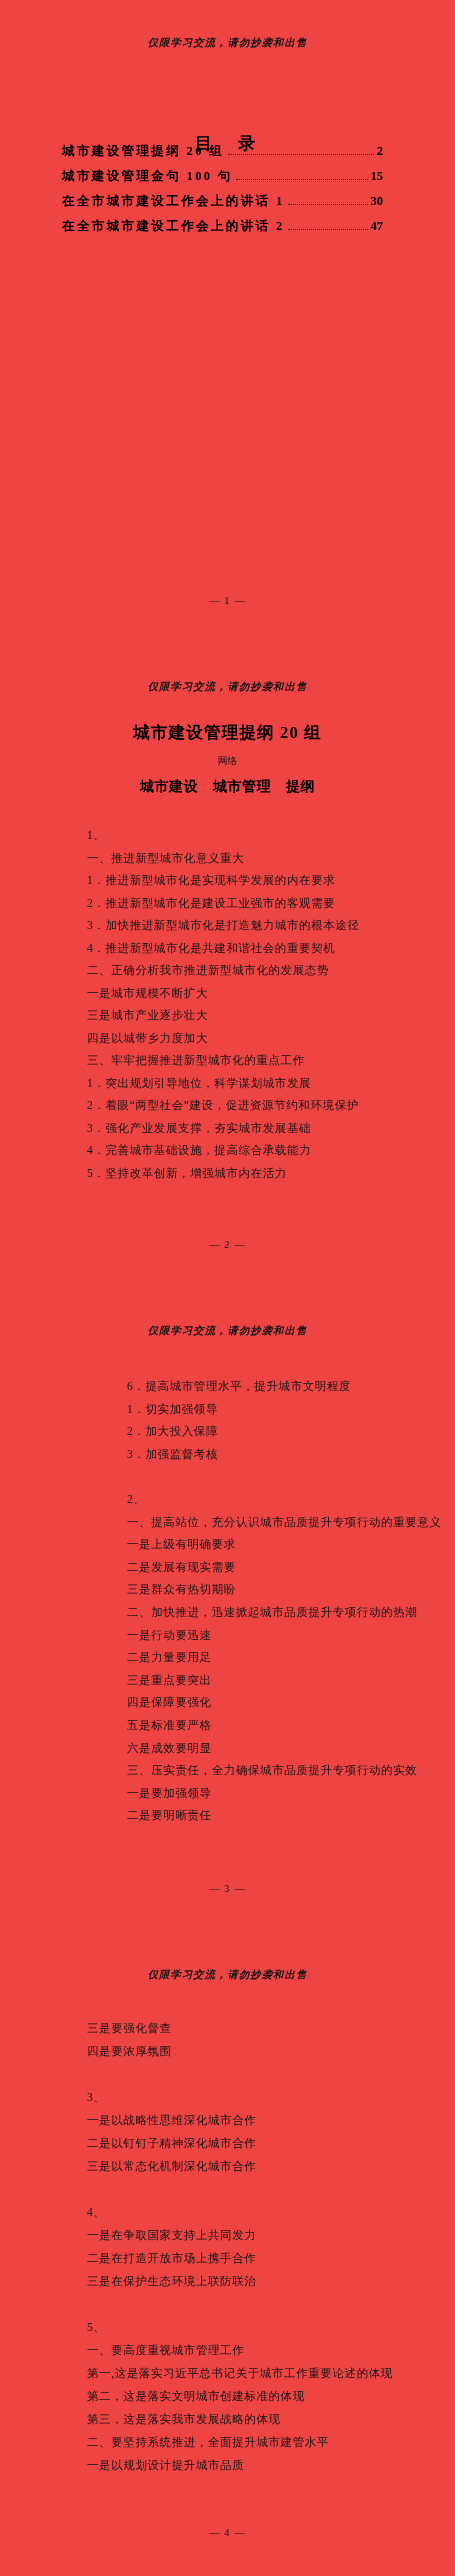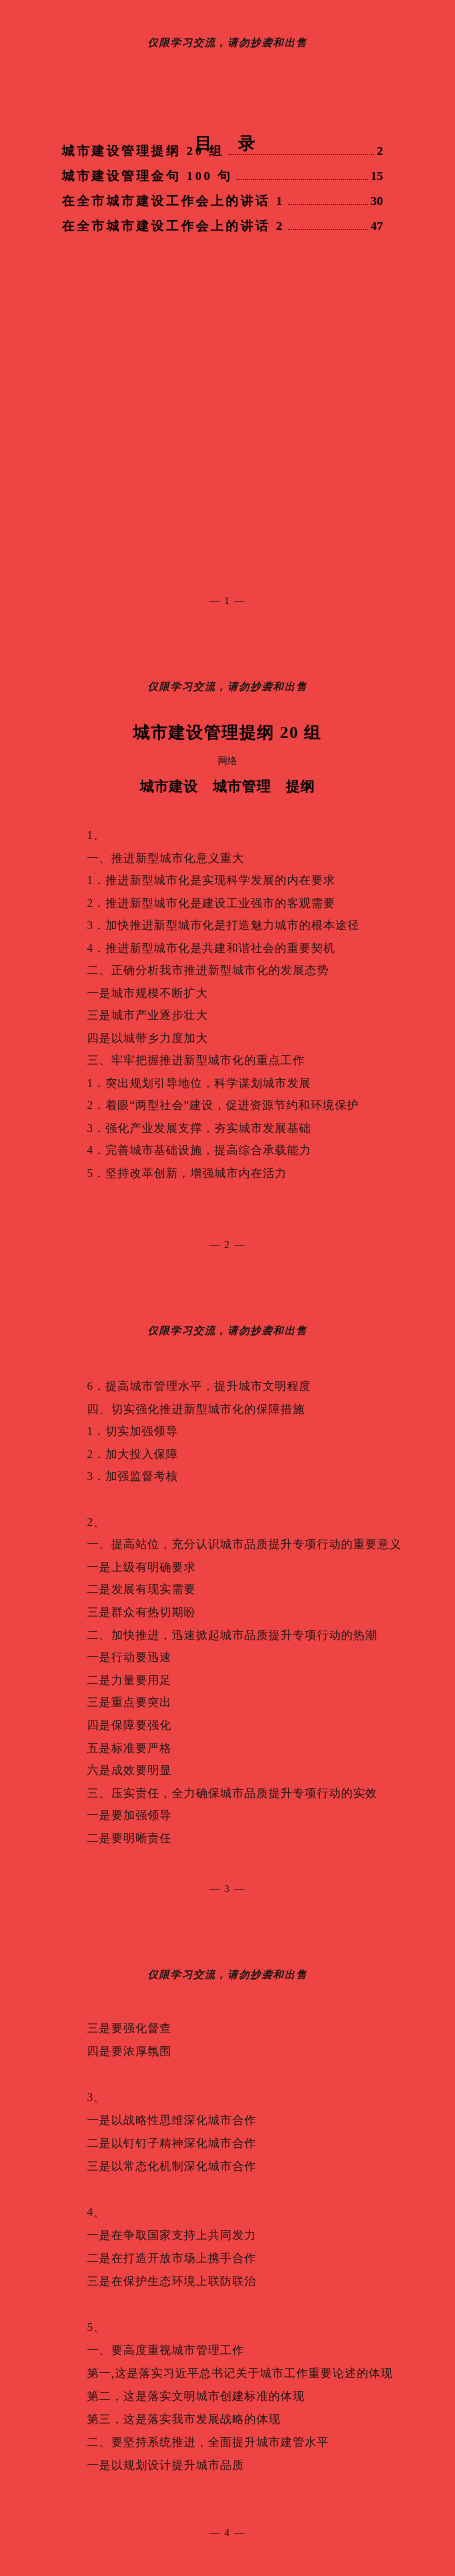--- a/index.html
+++ b/index.html
@@ -120,21 +120,21 @@
     left: 87px;
     right: 23px;
     color: #141414;
     font-size: 11.5px;
     letter-spacing: 0.6px;
   }
   .p2 .body-block { top: 180px; }
   .p3 .body-block { top: 87px; }
   .p4 .body-block { top: 85px; }
   .p2 .line { height: 22.5px; line-height: 22.5px; }
-  .p3 .line { height: 22.6px; line-height: 22.6px; }
+  .p3 .line { height: 22.6px; line-height: 22.6px; margin-left: 40px; }
   .p4 .line { height: 23px; line-height: 23px; }
   .line { white-space: nowrap; }
 </style>
 </head>
 <body>
 
 <div id="canvas">
 
   <div class="page p1">
     <div class="watermark">仅限学习交流，请勿抄袭和出售</div>
@@ -187,21 +187,20 @@
       <div class="line">4．完善城市基础设施，提高综合承载能力</div>
       <div class="line">5．坚持改革创新，增强城市内在活力</div>
     </div>
     <div class="pagefooter">— 2 —</div>
   </div>
 
   <div class="page p3">
     <div class="watermark">仅限学习交流，请勿抄袭和出售</div>
     <div class="body-block">
       <div class="line">6．提高城市管理水平，提升城市文明程度</div>
-      <div class="line">四、切实强化推进新型城市化的保障措施</div>
       <div class="line">1．切实加强领导</div>
       <div class="line">2．加大投入保障</div>
       <div class="line">3．加强监督考核</div>
       <div class="line"></div>
       <div class="line">2、</div>
       <div class="line">一、提高站位，充分认识城市品质提升专项行动的重要意义</div>
       <div class="line">一是上级有明确要求</div>
       <div class="line">二是发展有现实需要</div>
       <div class="line">三是群众有热切期盼</div>
       <div class="line">二、加快推进，迅速掀起城市品质提升专项行动的热潮</div>

